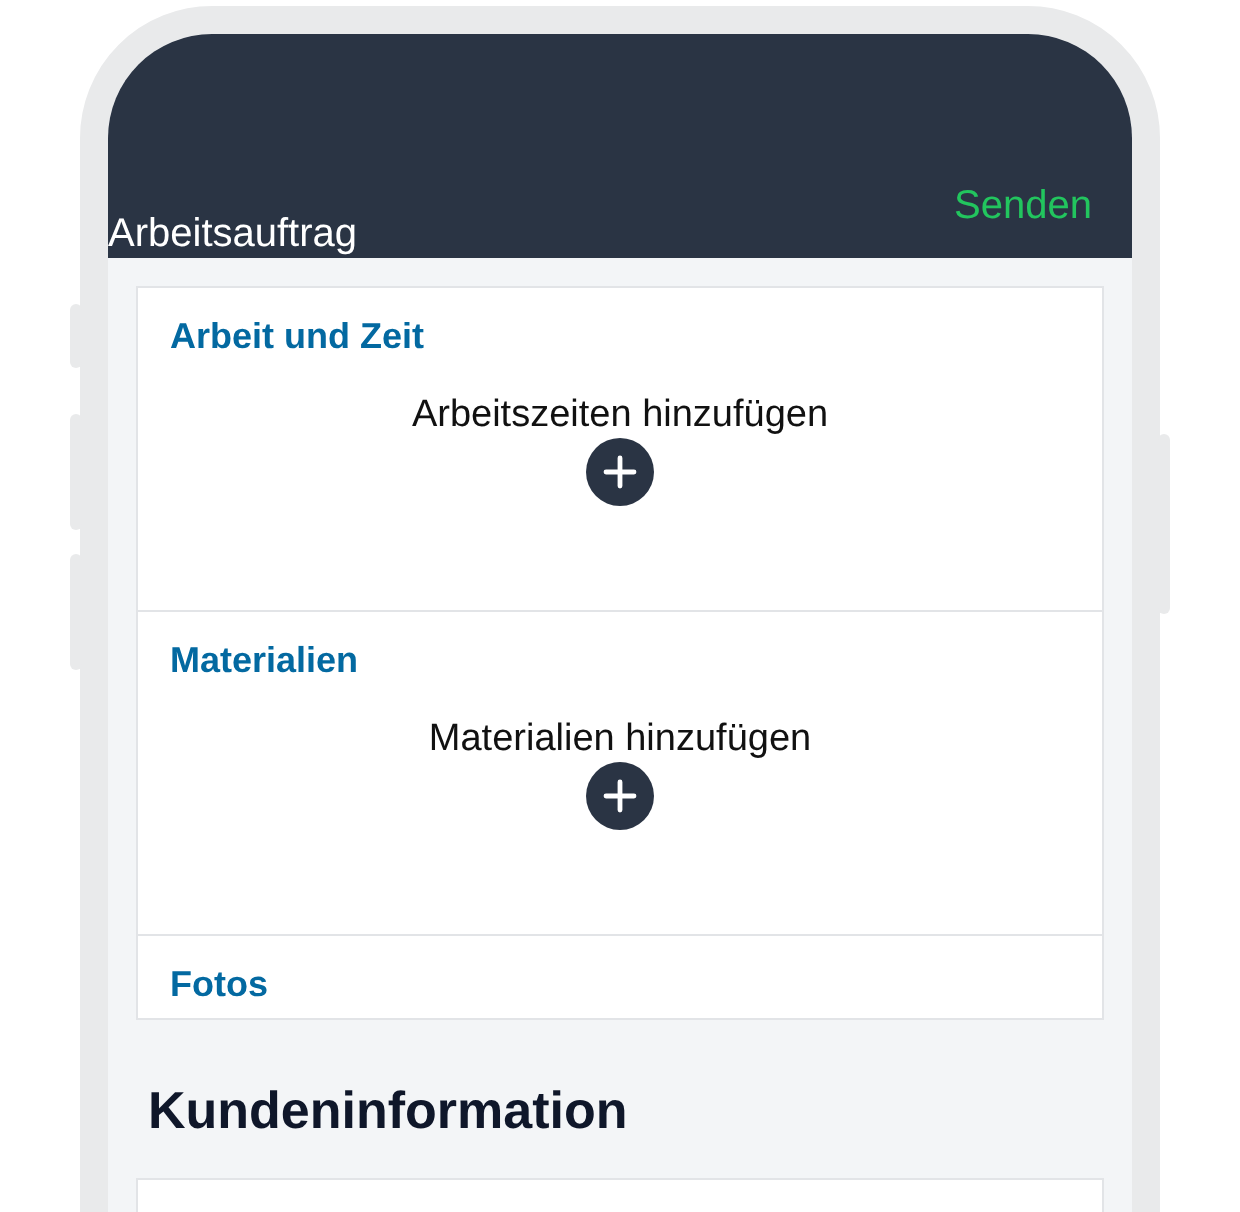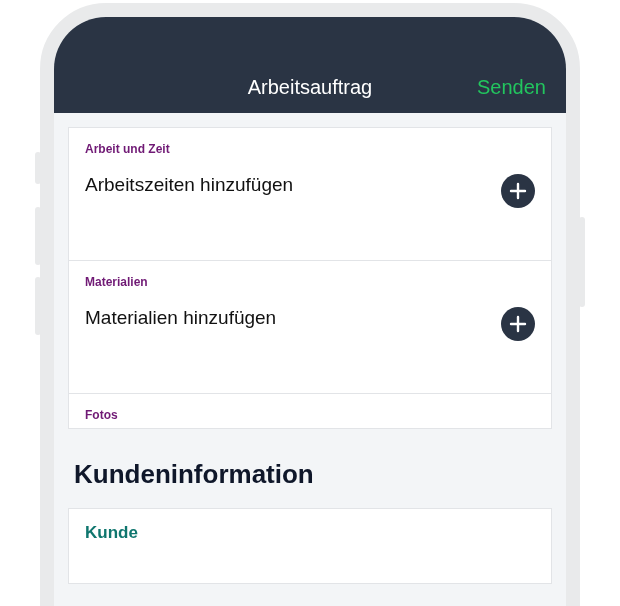--- a/index.html
+++ b/index.html
@@ -46,26 +46,24 @@
   .screen {
     position: absolute;
     top: 0; left: 0; right: 0; bottom: 0;
     border-radius: 52px;
     overflow: hidden;
     background: #f3f5f7;
   }
   .navbar {
     background: #2a3444;
     color: #ffffff;
-    height: 96px;
+    height: 112px;
     display: flex;
     align-items: flex-end;
-    justify-content: center;
     position: relative;
-    padding-bottom: 14px;
   }
   .navbar-title {
     font-size: 20px;
     font-weight: 400;
     color: #ffffff;
   }
   .navbar-action {
     position: absolute;
     right: 20px;
     bottom: 14px;
@@ -79,28 +77,30 @@
   .card-group {
     background: #ffffff;
     border: 1px solid #e2e4e7;
   }
   .card-section + .card-section {
     border-top: 1px solid #e2e4e7;
     margin-top: 32px;
   }
   .section-header {
     padding: 14px 16px 6px 16px;
-    font-size: 12px;
+    font-size: 18px;
     font-weight: 600;
-    color: #701a75;
+    color: #0369a1;
   }
   .row {
     display: flex;
+    align-items: center;
     justify-content: space-between;
     padding: 12px 16px 20px 16px;
+    flex-direction: column;
   }
   .row-label {
     font-size: 19px;
     color: #111111;
     font-weight: 400;
   }
   .add-btn {
     width: 34px;
     height: 34px;
     border-radius: 50%;

